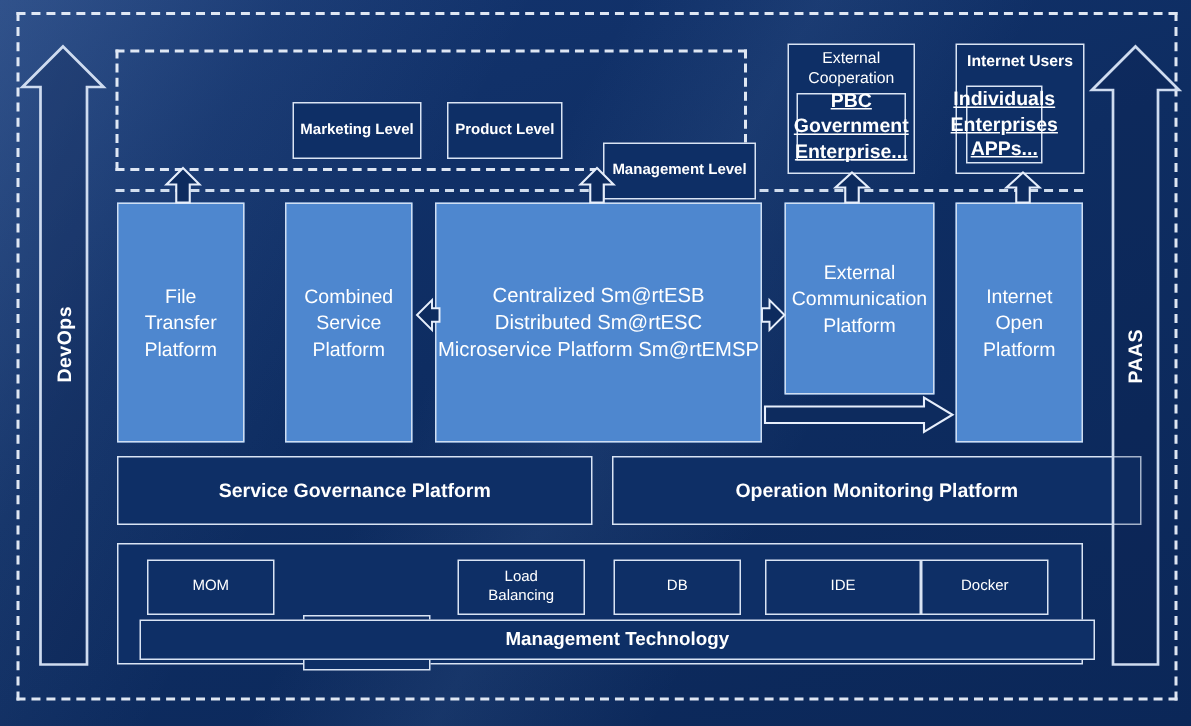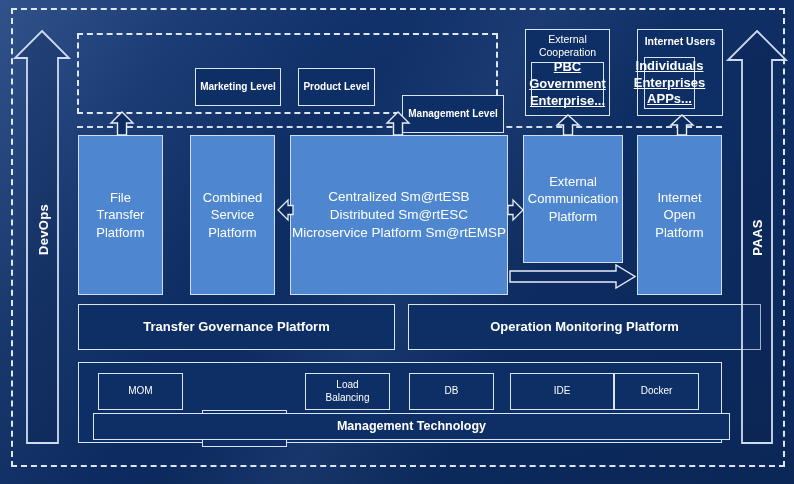--- a/index.html
+++ b/index.html
@@ -98,21 +98,21 @@
 Communication
 Platform</span>
   </div>
   <div class="abs box-light z4" style="left:637px;top:135px;width:85px;height:160px;">
     <span class="txt plat">Internet
 Open
 Platform</span>
   </div>
 
   <div class="abs box-dark z4" style="left:78px;top:304px;width:317px;height:46px;">
-    <span class="txt gov">Transfer Governance Platform</span>
+    <span class="txt gov">Service Governance Platform</span>
   </div>
   <div class="abs box-dark z4" style="left:408px;top:304px;width:353px;height:46px;">
     <span class="txt gov">Operation Monitoring Platform</span>
   </div>
 
   <div class="abs z3" style="left:78px;top:362px;width:644px;height:81px;border:1.6px solid #d9e4f4;background:#0e2f66;"></div>
 
   <div class="abs box-dark z4" style="left:98px;top:373px;width:85px;height:37px;border-width:1.2px;">
     <span class="txt tech">MOM</span>
   </div>

